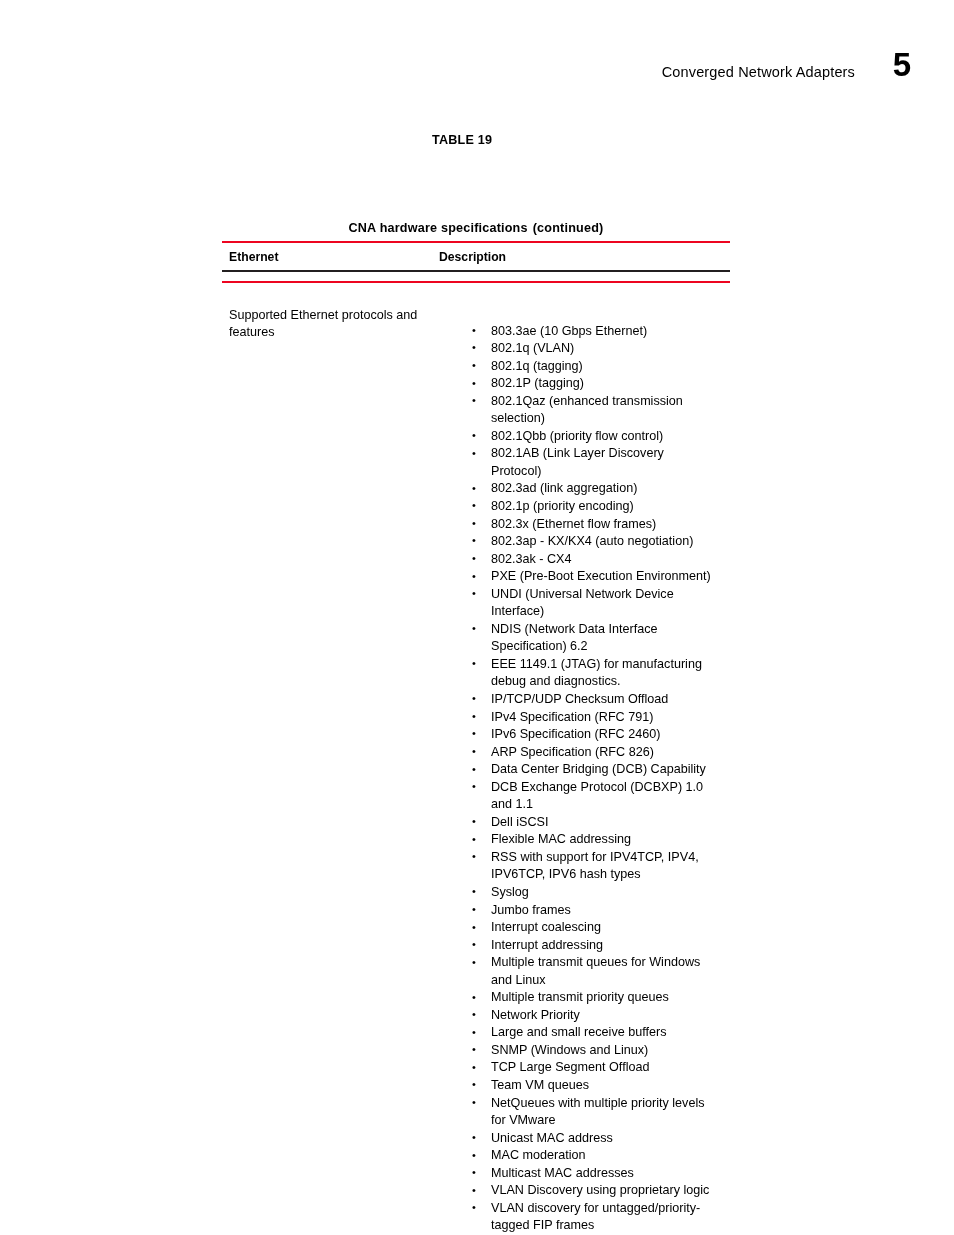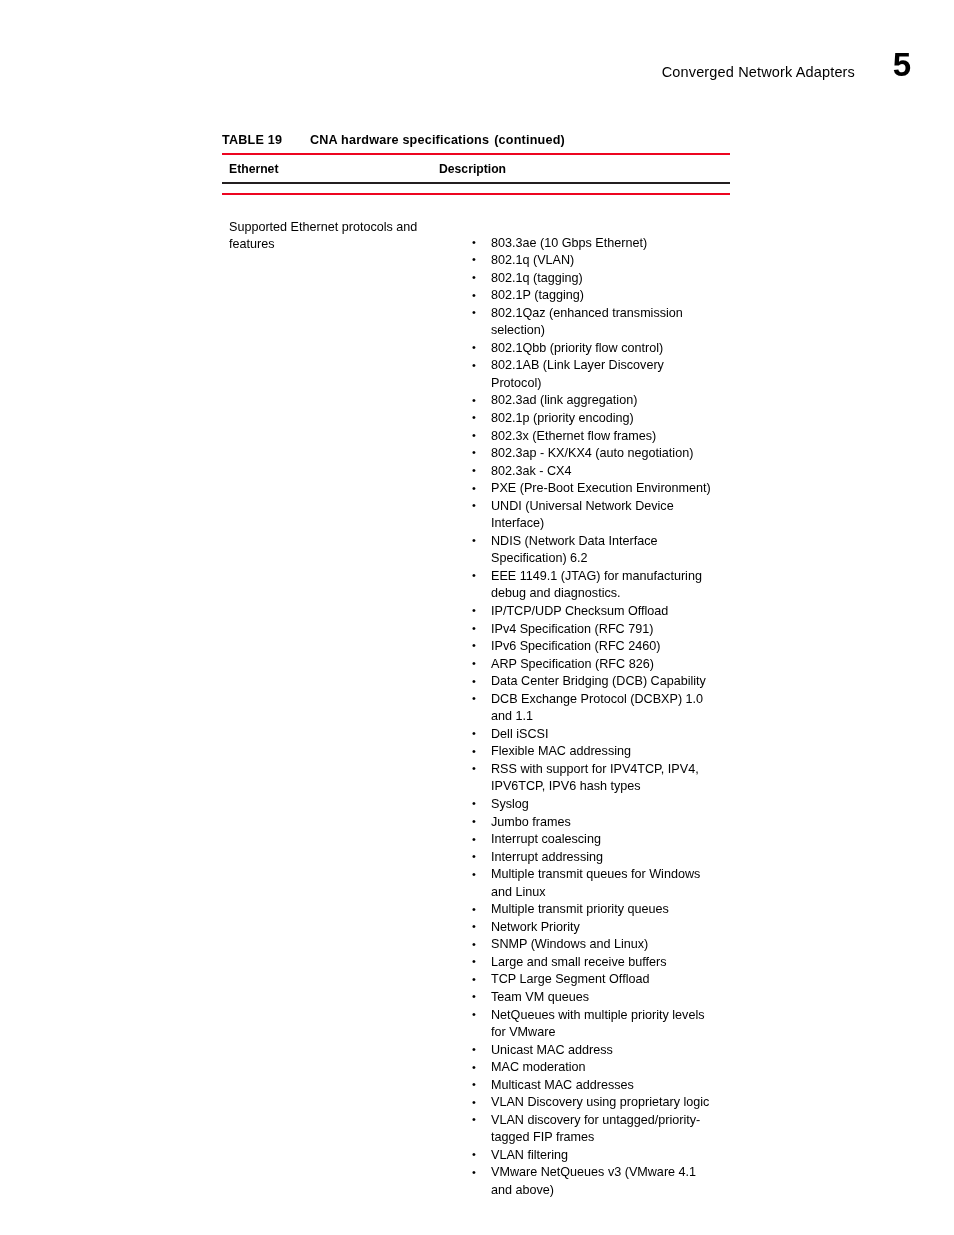--- a/index.html
+++ b/index.html
@@ -56,20 +56,21 @@
     width: 508px;
   }
 
   .table-caption {
     display: flex;
     align-items: center;
     font-size: 12.6px;
     font-weight: bold;
     letter-spacing: 0.2px;
     padding-bottom: 6px;
+    flex-direction: column;
   }
   .caption-label {
     width: 88px;
     flex: 0 0 88px;
     white-space: nowrap;
   }
   .caption-title {
     white-space: nowrap;
   }
   .caption-title .cont {
@@ -202,22 +203,22 @@
             <li>Dell iSCSI</li>
             <li>Flexible MAC addressing</li>
             <li>RSS with support for IPV4TCP, IPV4, IPV6TCP, IPV6 hash types</li>
             <li>Syslog</li>
             <li>Jumbo frames</li>
             <li>Interrupt coalescing</li>
             <li>Interrupt addressing</li>
             <li>Multiple transmit queues for Windows and Linux</li>
             <li>Multiple transmit priority queues</li>
             <li>Network Priority</li>
+            <li>Large and small receive buffers</li>
             <li>SNMP (Windows and Linux)</li>
-            <li>Large and small receive buffers</li>
             <li>TCP Large Segment Offload</li>
             <li>Team VM queues</li>
             <li>NetQueues with multiple priority levels for VMware</li>
             <li>Unicast MAC address</li>
             <li>MAC moderation</li>
             <li>Multicast MAC addresses</li>
             <li>VLAN Discovery using proprietary logic</li>
             <li>VLAN discovery for untagged/priority-tagged FIP frames</li>
             <li>VLAN filtering</li>
             <li>VMware NetQueues v3 (VMware 4.1 and above)</li>

